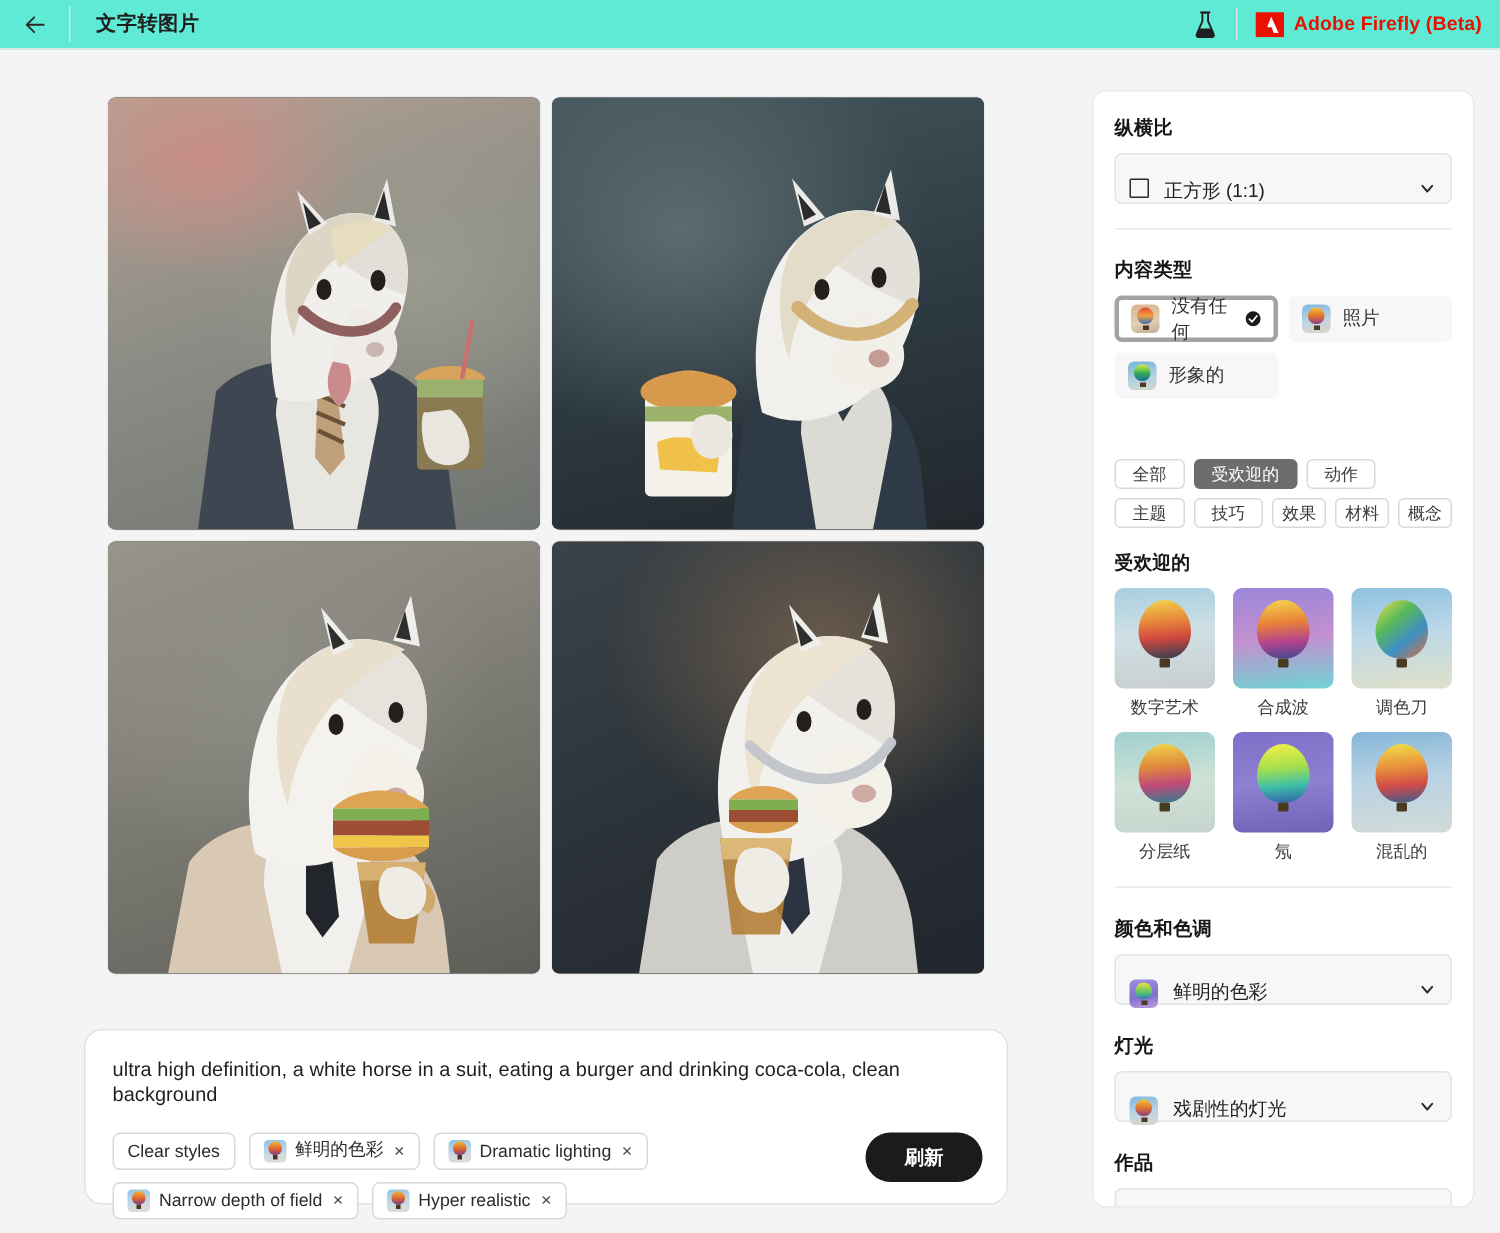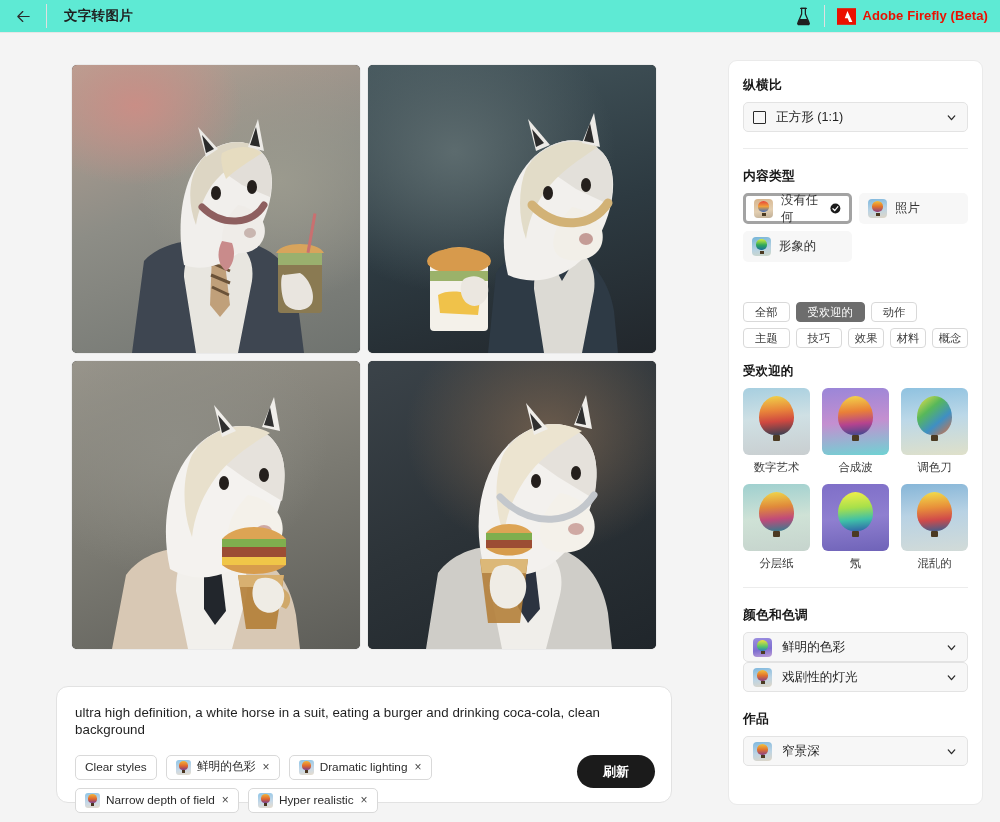--- a/index.html
+++ b/index.html
@@ -138,22 +138,22 @@
     overflow: hidden;
   }
   .sec-title {
     font-size: 12.8px; font-weight: 700; color: #171717;
     margin-bottom: 8px; letter-spacing: .2px;
   }
   .sec-title.gap { margin-top: 19px; }
 
   .select {
     height: 30px; background: #f7f7f7; border: 1px solid #e3e3e3;
-    border-radius: 5px; display: flex; align-items: center;
-    padding: 4px 9px; gap: 10px; cursor: pointer; font-size: 12.6px; color: #1f1f1f;
+    border-radius: 5px; display: flex; align-items: flex-start;
+    padding: 16px 9px; gap: 10px; cursor: pointer; font-size: 12.6px; color: #1f1f1f;
   }
   .select .chev { margin-left: auto; }
   .sq-icon {
     width: 13px; height: 13px; border: 1.6px solid #2b2b2b; border-radius: 1px; flex: none;
   }
   .bal {
     width: 19px; height: 19px; border-radius: 4px; flex: none;
     position: relative; overflow: hidden;
     background: linear-gradient(170deg,#7fb8de 0%,#bcd4e4 55%,#dfd6c7 100%);
   }
@@ -541,20 +541,21 @@
 
     <div class="sec-title gap">颜色和色调</div>
     <div class="select">
       <span class="bal b2"></span>
       <span>鲜明的色彩</span>
       <svg class="chev" width="13" height="13" viewBox="0 0 24 24" fill="none" stroke="#2b2b2b" stroke-width="2.4" stroke-linecap="round" stroke-linejoin="round">
         <polyline points="6 9 12 16 18 9"></polyline>
       </svg>
     </div>
 
+    <div class="sec-title gap">灯光</div>
     <div class="select">
       <span class="bal"></span>
       <span>戏剧性的灯光</span>
       <svg class="chev" width="13" height="13" viewBox="0 0 24 24" fill="none" stroke="#2b2b2b" stroke-width="2.4" stroke-linecap="round" stroke-linejoin="round">
         <polyline points="6 9 12 16 18 9"></polyline>
       </svg>
     </div>
 
     <div class="sec-title gap">作品</div>
     <div class="select">

